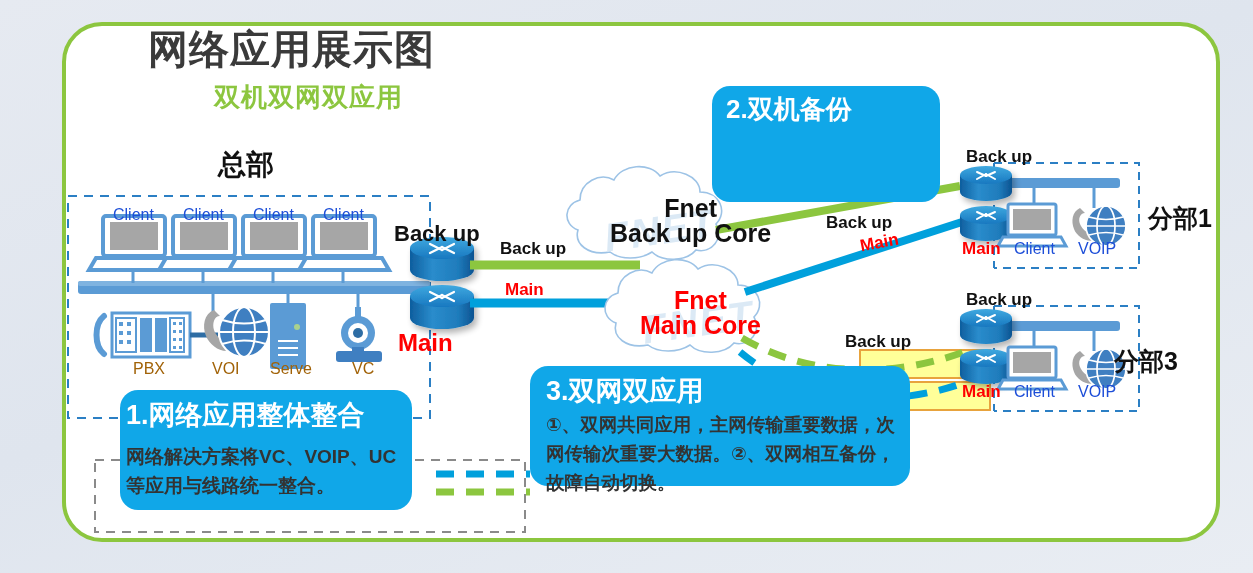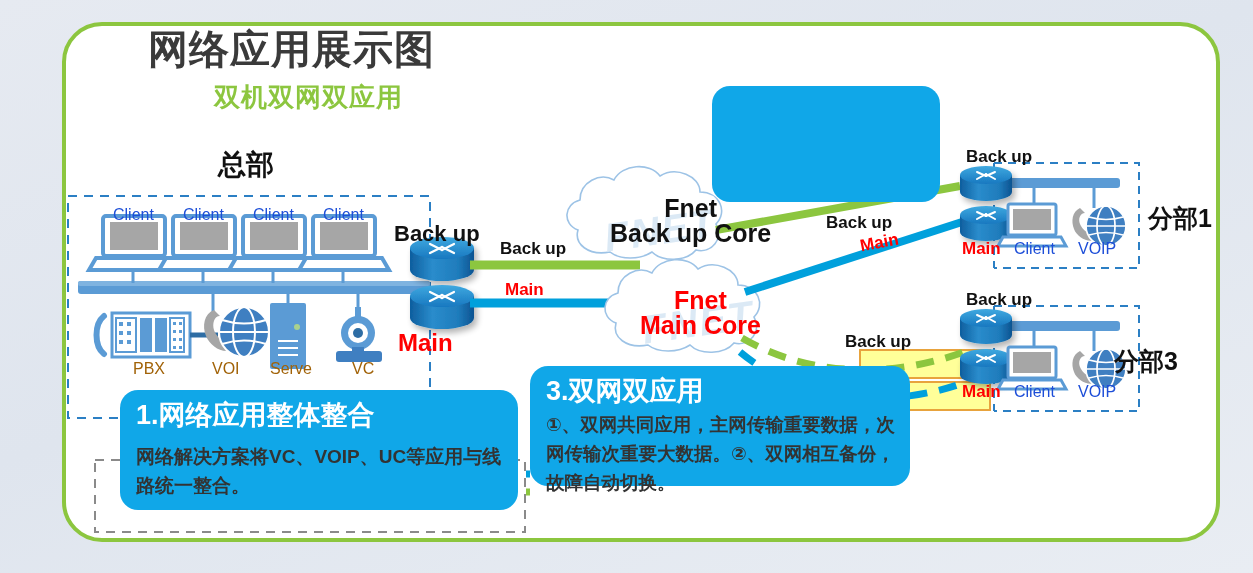--- a/index.html
+++ b/index.html
@@ -52,21 +52,21 @@
   #cloud-main-label{left:640px;top:288px;color:#ff0000;}
 
   
   .callout{
     position:absolute;background:#10a7e8;border-radius:18px;
     color:#ffffff;box-sizing:border-box;
   }
   .callout .c-title{font-weight:bold;color:#ffffff;display:block;}
   .callout .c-body{font-weight:bold;color:#333333;display:block;}
 
-  #callout1{left:120px;top:390px;width:398px;height:120px;padding:8px 14px 0 16px;}
+  #callout1{left:120px;top:390px;width:292px;height:120px;padding:8px 14px 0 6px;}
   #callout1 .c-title{font-size:27px;line-height:34px;}
   #callout1 .c-body{font-size:19px;line-height:29px;margin-top:10px;}
 
   #callout2{left:712px;top:86px;width:228px;height:116px;padding:7px 14px 0 14px;}
   #callout2 .c-title{font-size:26px;line-height:33px;}
   #callout2 .c-body{font-size:18px;line-height:27px;margin-top:1px;}
 
   #callout3{left:530px;top:366px;width:380px;height:120px;padding:8px 14px 0 16px;}
   #callout3 .c-title{font-size:27px;line-height:35px;}
   #callout3 .c-body{font-size:18.5px;line-height:29px;margin-top:1px;}
@@ -435,18 +435,19 @@
 <div class="txt lbl-main" style="left:962px;top:383px;">Main</div>
 <div class="txt client-label" style="left:1014px;top:383px;">Client</div>
 <div class="txt client-label" style="left:1078px;top:383px;">VOIP</div>
 
 <div class="callout" id="callout1">
   <span class="c-title">1.网络应用整体整合</span>
   <span class="c-body">网络解决方案将VC、VOIP、UC等应用与线路统一整合。</span>
 </div>
 
 <div class="callout" id="callout2">
+  <span class="c-title">2.双机备份</span>
 </div>
 
 <div class="callout" id="callout3">
   <span class="c-title">3.双网双应用</span>
   <span class="c-body">①、双网共同应用，主网传输重要数据，次网传输次重要大数据。②、双网相互备份，故障自动切换。</span>
 </div>
 
 </body></html>

